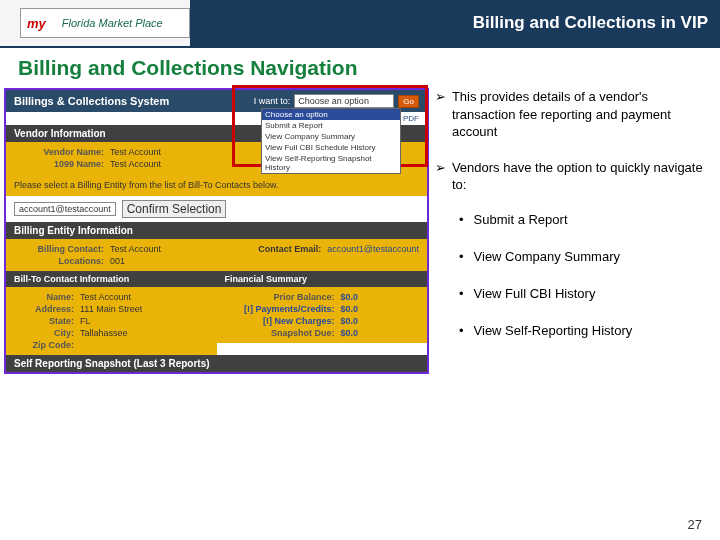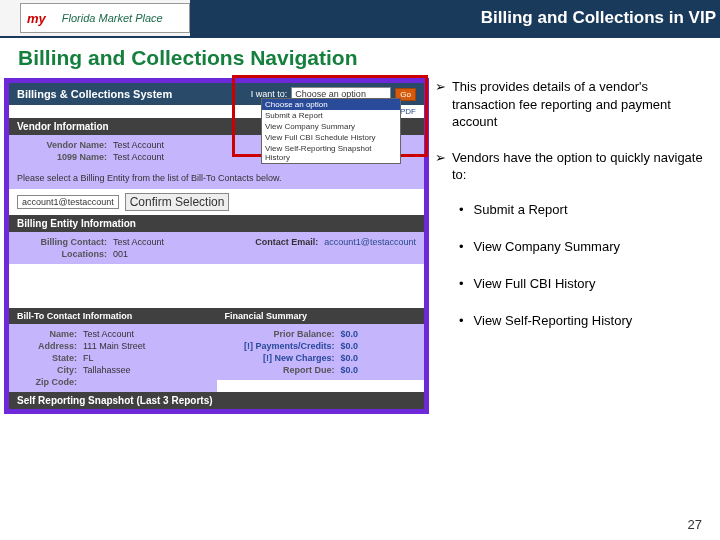--- a/index.html
+++ b/index.html
@@ -1,53 +1,53 @@
 <!DOCTYPE html>
 <html><head>
 <meta charset="utf-8">
 <style>
   * { box-sizing: border-box; margin: 0; padding: 0; }
   body { width: 720px; height: 540px; font-family: Arial, sans-serif; background: #fff; position: relative; overflow: hidden; }
 
   
-  .top-bar { height: 38px; background: #f5f5f5; display: flex; align-items: center; border-bottom: 2px solid #1a3a5c; }
+  .top-bar { height: 48px; background: #f5f5f5; display: flex; align-items: center; border-bottom: 2px solid #1a3a5c; }
   .logo-box { width: 170px; height: 30px; background: #fff; border: 1px solid #999; margin-left: 20px; display: flex; align-items: center; padding: 0 6px; font-size: 11px; }
   .logo-my { color: #c00; font-style: italic; font-weight: bold; font-size: 13px; }
   .logo-rest { color: #1a6a4a; font-style: italic; font-size: 11px; margin-left: 16px; }
-  .hdr-right { flex: 1; height: 100%; background: #1a3a5c; display: flex; align-items: center; justify-content: flex-end; padding-right: 4px; }
+  .hdr-right { flex: 1; height: 100%; background: #1a3a5c; display: flex; align-items: center; justify-content: flex-end; padding-right: 12px; }
   .slide-title { color: #fff; font-size: 17px; font-weight: bold; }
 
   
   .section-heading { font-size: 21px; font-weight: bold; color: #15803d; padding: 8px 0 8px 18px; background: #fff; }
 
   
   .main { display: flex; padding: 0 12px 0 4px; }
   .left { width: 425px; }
   .right { flex: 1; padding-left: 6px; font-size: 13px; }
 
   
-  .shot { border: 5px solid #6d28d9; background: #fff; font-size: 9px; color: #333; }
+  .shot { border: 2px solid #6d28d9; background: #fff; font-size: 9px; color: #333; }
 
   .sys-bar { height: 22px; background: #2a4a6a; color: #fff; display: flex; align-items: center; padding: 0 8px; font-weight: bold; font-size: 11px; }
   .sys-bar-right { margin-left: auto; display: flex; align-items: center; gap: 4px; font-weight: normal; font-size: 9px; }
   .dropdown { background: #fff; color: #333; border: 1px solid #888; padding: 1px 3px; font-size: 9px; width: 100px; }
   .go-btn { background: #d65a0a; color: #fff; padding: 1px 4px; font-size: 8px; border: 1px solid #a04508; }
 
   .sec-hdr { background: #404040; color: #fff; padding: 3px 8px; font-weight: bold; font-size: 10px; display: flex; align-items: center; }
   .sec-hdr .q { margin-left: 6px; background: #fff; color: #d65a0a; width: 11px; height: 11px; border-radius: 50%; display: inline-flex; align-items: center; justify-content: center; font-size: 8px; }
-  .sec-body { padding: 4px 8px; background: #c4b5fd; }
+  .sec-body { padding: 4px 8px; background: #eab308; }
   .row { display: flex; gap: 6px; padding: 1px 0; }
   .lbl { color: #555; font-weight: bold; text-align: right; width: 90px; }
   .val { color: #333; }
   .ln { color: #2a4a8a; }
   .select-row { display: flex; align-items: center; gap: 6px; padding: 4px 8px; }
   .confirm-btn { background: #eee; border: 1px solid #888; padding: 1px 4px; font-size: 12px; }
   .sel-box { background: #fff; border: 1px solid #888; padding: 1px 4px; font-size: 9px; }
 
-  .two-col { display: flex; margin-top: 44px; }
+  .two-col { display: flex; }
   .two-col > div { flex: 1; }
   .two-col .sec-hdr { font-size: 9px; }
   .blue-val { color: #2a4a9a; font-weight: bold; }
 
   
   .red-box { position: absolute; border: 3px solid #c00; pointer-events: none; }
 
   
   .bul { display: flex; gap: 6px; margin-bottom: 18px; line-height: 1.35; }
   .bul .arrow { color: #000; flex-shrink: 0; }
@@ -162,21 +162,21 @@
               </div>
             <div class="row">
                 <span class="lbl blue-val" style="width:110px">[!] Payments/Credits:</span>
                 <span class="blue-val">$0.0</span>
               </div>
             <div class="row">
                 <span class="lbl blue-val" style="width:110px">[!] New Charges:</span>
                 <span class="blue-val">$0.0</span>
               </div>
             <div class="row">
-                <span class="lbl" style="width:110px">Report Due:</span>
+                <span class="lbl" style="width:110px">Snapshot Due:</span>
                 <span class="blue-val">$0.0</span>
               </div>
           </div>
         </div>
       </div>
 
       <div class="sec-hdr">Self Reporting Snapshot (Last 3 Reports)</div>
     </div>
     <div class="red-box" style="left:228px; top:-3px; width:196px; height:82px;"></div>
   </div>

